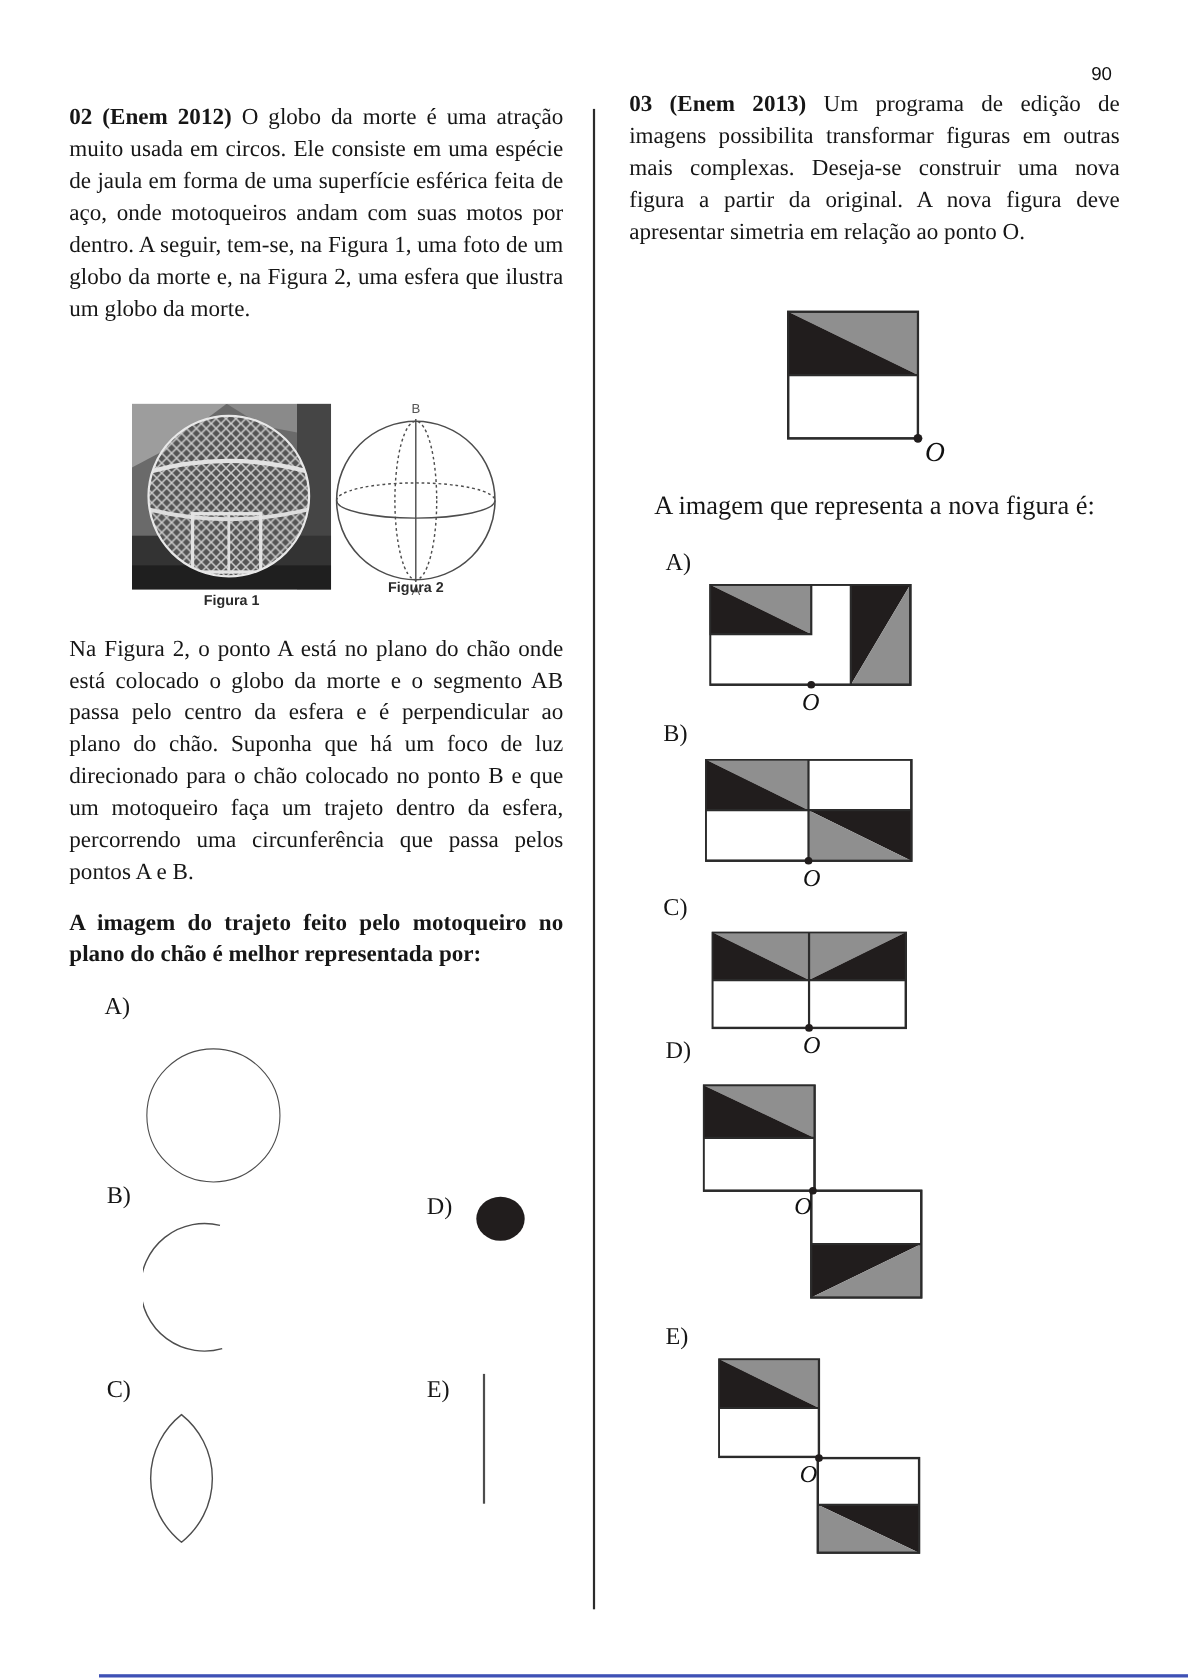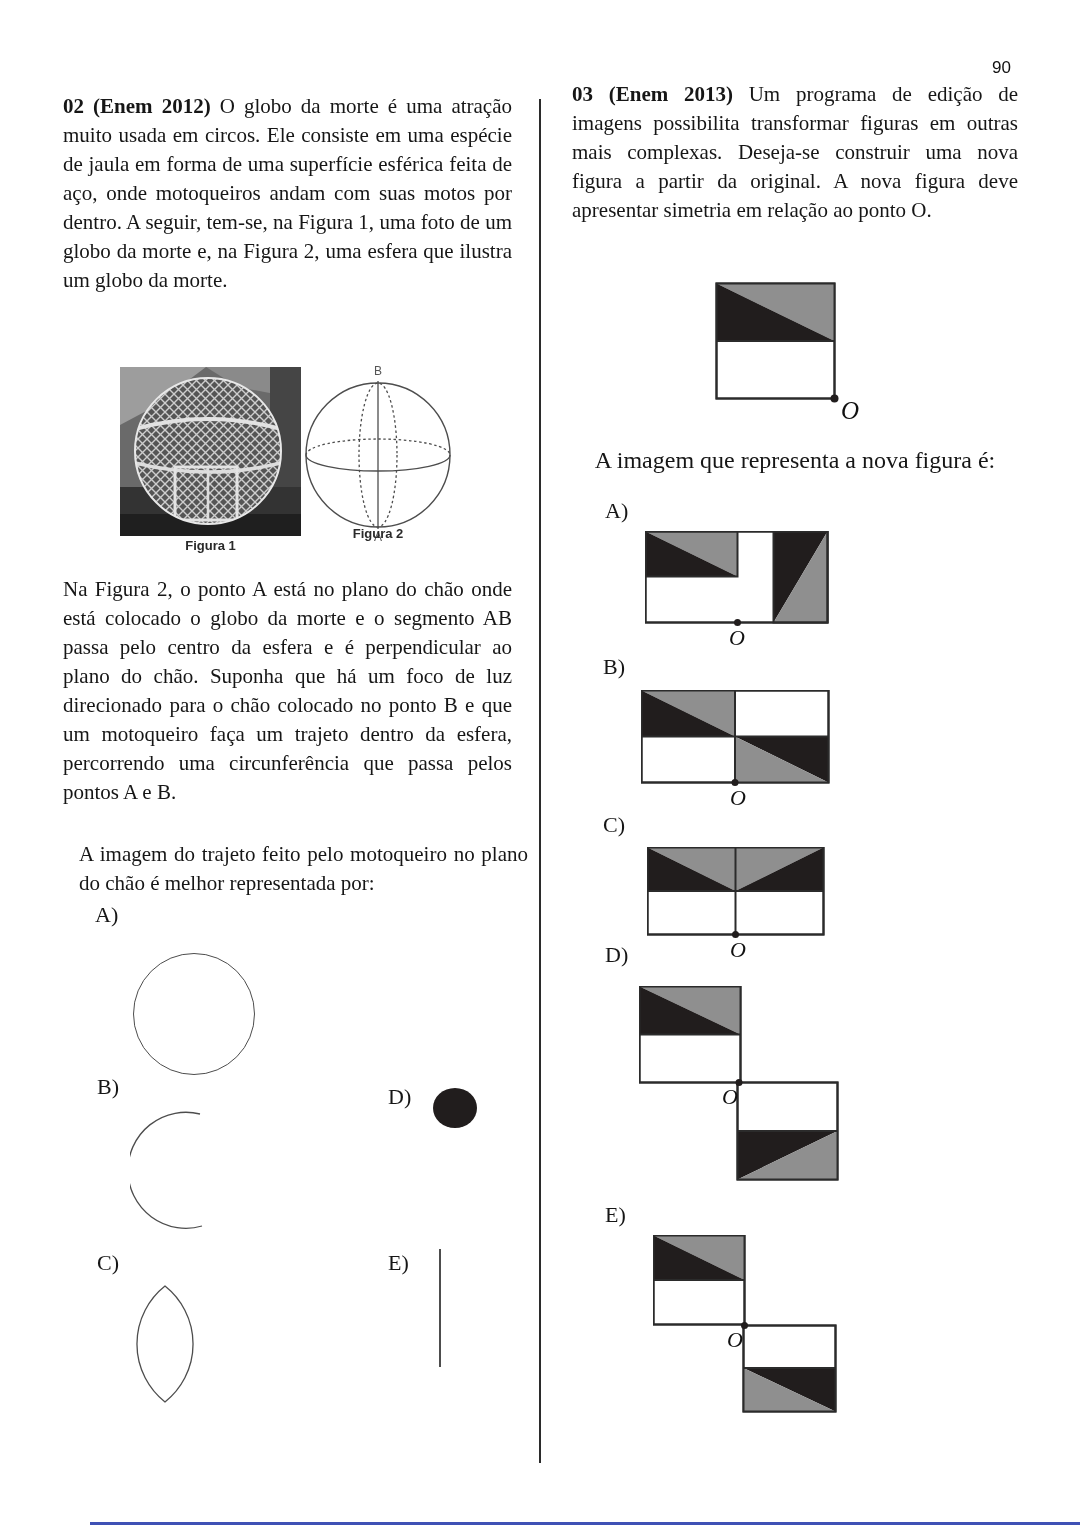--- a/index.html
+++ b/index.html
@@ -73,21 +73,21 @@
   <line x1="78" y1="19" x2="78" y2="167" class="thin13"></line>
   <ellipse cx="78" cy="93" rx="19" ry="72" class="thin13" stroke-dasharray="2.5,2.6"></ellipse>
   <path d="M6,93 A72,16 0 0 0 150,93" class="thin13"></path>
   <path d="M6,93 A72,16 0 0 1 150,93" class="thin13" stroke-dasharray="2.5,2.6"></path>
   <text x="78" y="179" text-anchor="middle" class="small">A</text>
 </svg>
 <div class="abs caption" style="left:300px;top:526px;width:156px;">Figura 2</div>
 
 <p class="abs para" style="left:63px;top:575px;width:449px;margin:0;">Na Figura 2, o ponto A está no plano do chão onde está colocado o globo da morte e o segmento AB passa pelo centro da esfera e é perpendicular ao plano do chão. Suponha que há um foco de luz direcionado para o chão colocado no ponto B e que um motoqueiro faça um trajeto dentro da esfera, percorrendo uma circunferência que passa pelos pontos A e B.</p>
 
-<p class="abs para" style="left:63px;top:824px;width:449px;margin:16px;">A imagem do trajeto feito pelo motoqueiro no plano do chão é melhor representada por:</p>
+<p class="abs para" style="left:63px;top:824px;width:449px;margin:0;font-weight:bold;">A imagem do trajeto feito pelo motoqueiro no plano do chão é melhor representada por:</p>
 
 <span class="abs opt" style="left:95px;top:902px;">A)</span>
 <div class="abs circle-shape" style="left:133px;top:953px;width:120px;height:120px;"></div>
 
 <span class="abs opt" style="left:97px;top:1074px;">B)</span>
 <svg class="abs" style="left:130px;top:1106px;" width="84" height="130" viewBox="0 0 84 130">
   <path d="M70,8 A58,58 0 1 0 72,120" class="thin13"></path>
 </svg>
 
 <span class="abs opt" style="left:97px;top:1250px;">C)</span>

